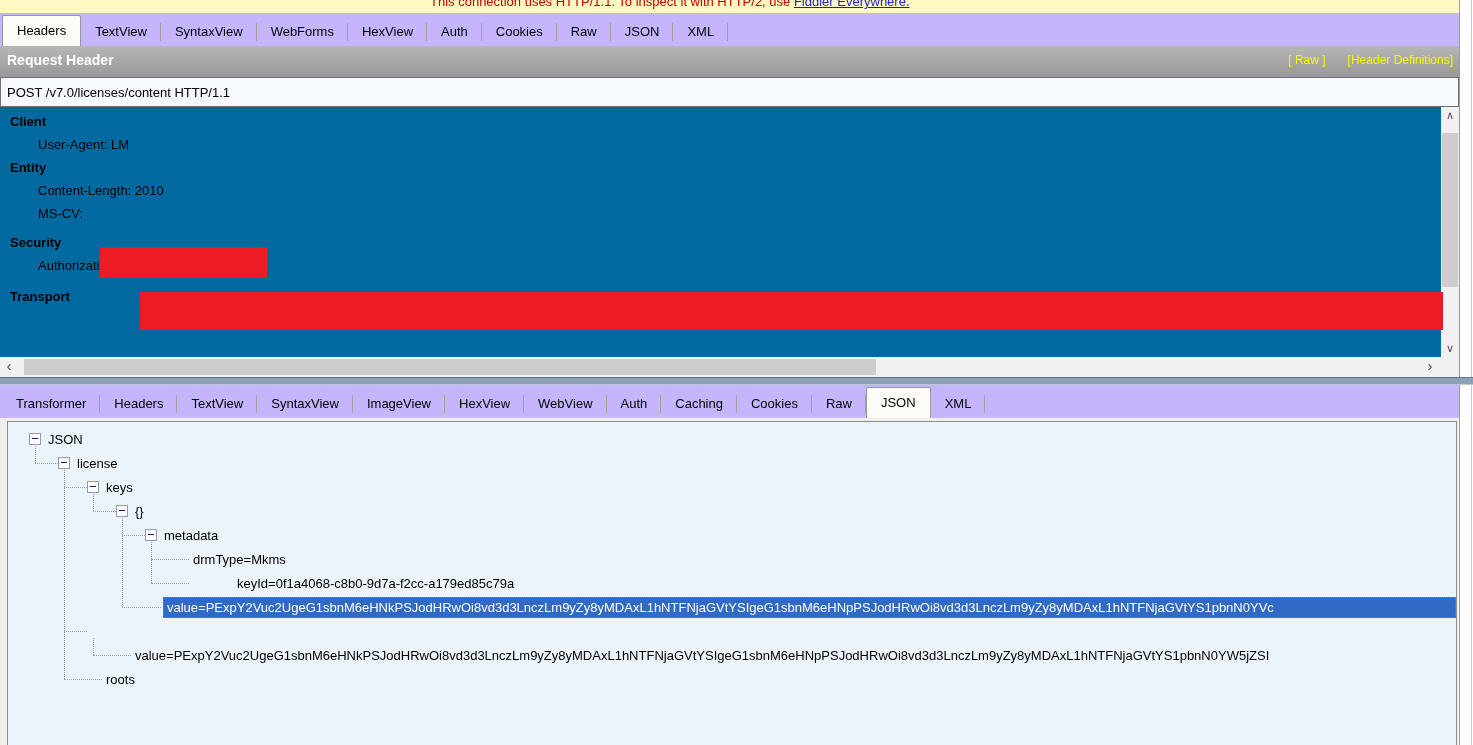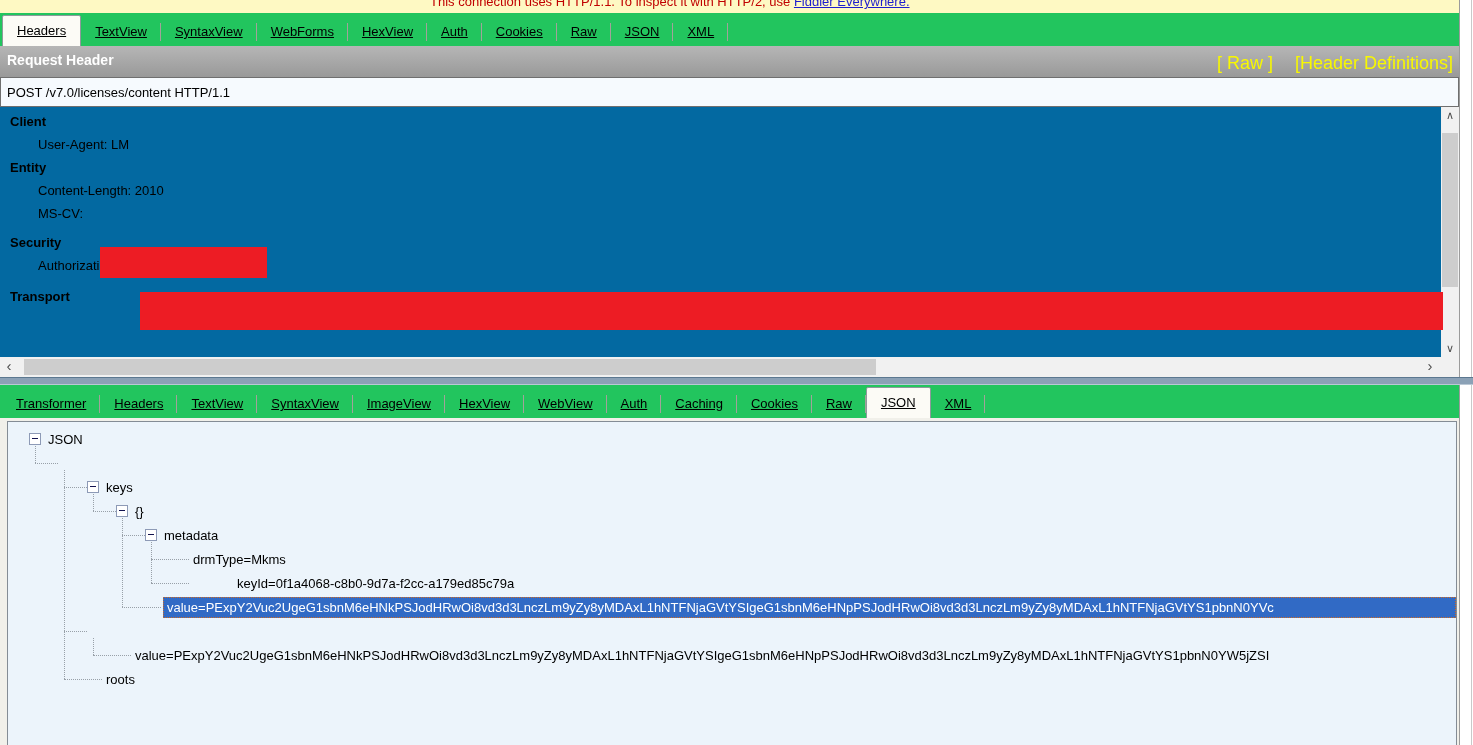--- a/index.html
+++ b/index.html
@@ -8,38 +8,38 @@
 
   
   .banner { position:absolute; left:0; top:0; width:1459px; height:13px;
             background:#fef9c3; overflow:hidden; z-index:2; }
   .banner-text { position:absolute; left:430px; top:-6px; font-size:13px;
                  color:#c00000; white-space:nowrap; }
   .banner-link { color:#1d1dcf; text-decoration:underline; cursor:pointer; }
 
   
   .tabstrip { position:absolute; left:0; width:1459px; height:33px;
-              background:#22c55e; z-index:2;text-decoration:underline; }
+              background:#c4b5fd; z-index:2; }
   .tabstrip.top { top:13px; }
   .tabstrip.bottom { top:385px; }
   .tabs { display:flex; align-items:flex-end; height:100%; padding-left:2px; }
   .tab { position:relative; font-size:13px; color:#000; padding:6px 14px 7px;
          white-space:nowrap; cursor:default; }
   .tab::after { content:""; position:absolute; right:0; top:5px; bottom:5px;
                 width:1px; background:#a2a29a; }
   .tab.selected { background:#fcfbf6; border:1px solid #8e9a9b; border-radius:2px 2px 0 0;
                   padding:7px 14px 9px; margin-bottom:-2px; z-index:3; }
   .tab.selected::after { display:none; }
 
   
   .graybar { position:absolute; top:46px; left:0; width:1459px; height:31px;
              background:linear-gradient(#b6b6b6,#999999); z-index:2; }
   .graybar-title { position:absolute; left:7px; top:6px; font-size:14px;
                    font-weight:bold; color:#ffffff; }
-  .graybar-right { position:absolute; right:6px; top:7px; font-size:18px;
+  .graybar-right { position:absolute; right:6px; top:7px; font-size:12px;
                    color:#f8f800; display:flex; gap:22px; }
   .graybar-right span { cursor:pointer; }
 
   
   .postline { position:absolute; top:77px; left:0; width:1459px; height:30px;
               background:#f6fafe; border:1px solid #6f6f6f; font-size:13px;
               padding:7px 0 0 6px; z-index:2; }
 
   
   .headers-pane { position:absolute; top:107px; left:0; width:1459px; height:270px;
@@ -191,20 +191,24 @@
     <div class="stub" style="left:143px; width:38px; top:161px;"></div>
     <div class="stub" style="left:114px; width:39px; top:185px;"></div>
     <div class="stub" style="left:56px;  width:23px; top:209px;"></div>
     <div class="stub" style="left:85px;  width:38px; top:233px;"></div>
     <div class="stub" style="left:56px;  width:38px; top:257px;"></div>
 
     <div class="trow" style="top:6px;">
       <span class="tbox" style="left:21px;"></span>
       <span class="tlabel" style="left:40px;">JSON</span>
     </div>
+    <div class="trow" style="top:30px;">
+      <span class="tbox" style="left:50px;"></span>
+      <span class="tlabel" style="left:69px;">license</span>
+    </div>
     <div class="trow" style="top:54px;">
       <span class="tbox" style="left:79px;"></span>
       <span class="tlabel" style="left:98px;">keys</span>
     </div>
     <div class="trow" style="top:78px;">
       <span class="tbox" style="left:108px;"></span>
       <span class="tlabel" style="left:127px;">{}</span>
     </div>
     <div class="trow" style="top:102px;">
       <span class="tbox" style="left:137px;"></span>

